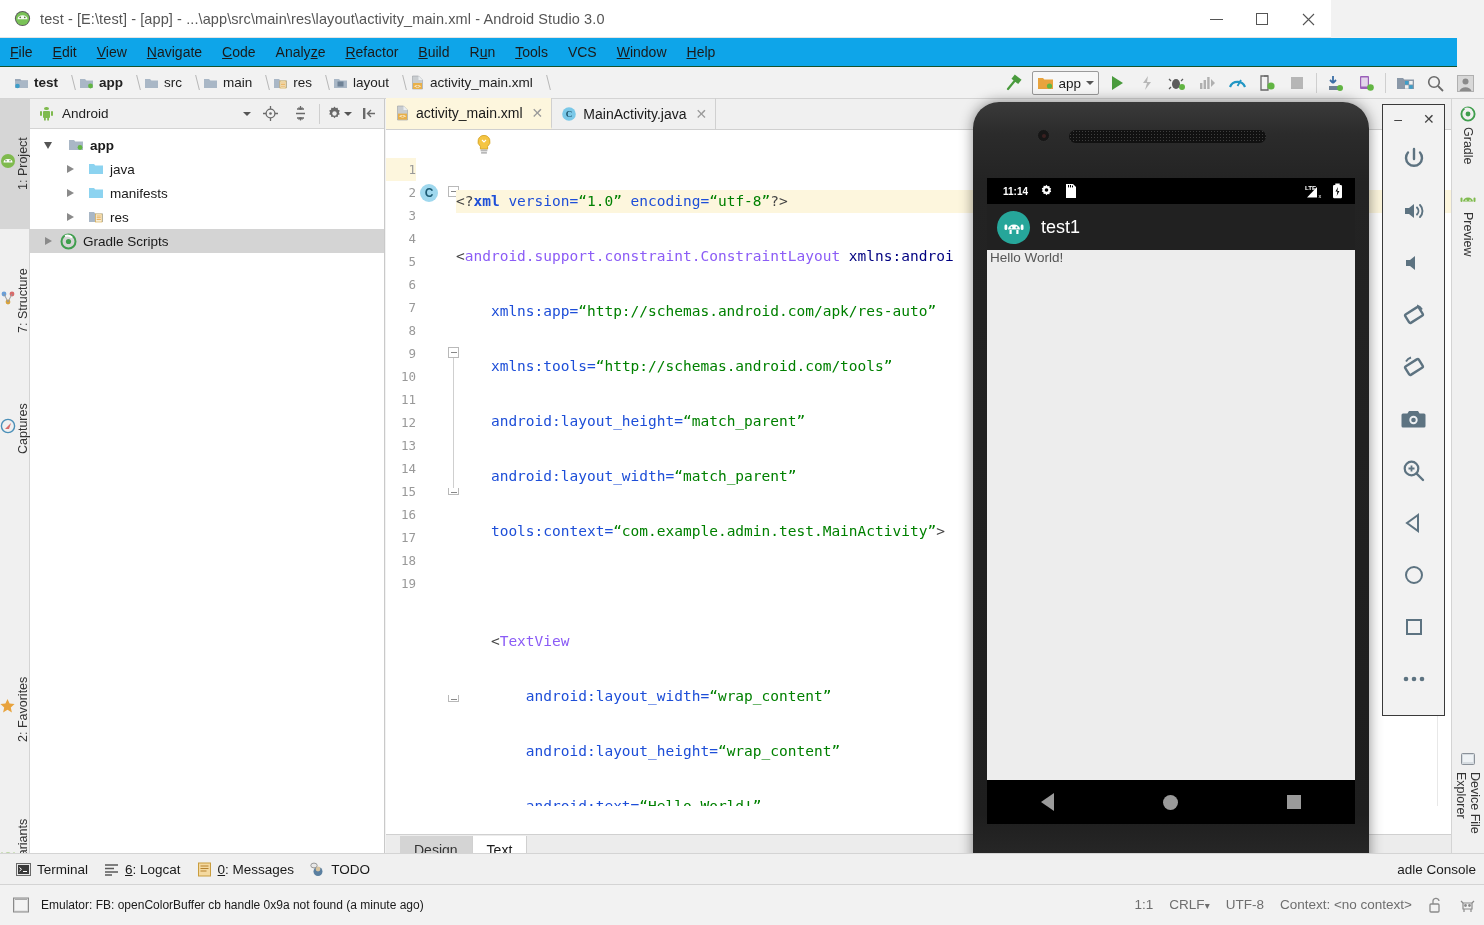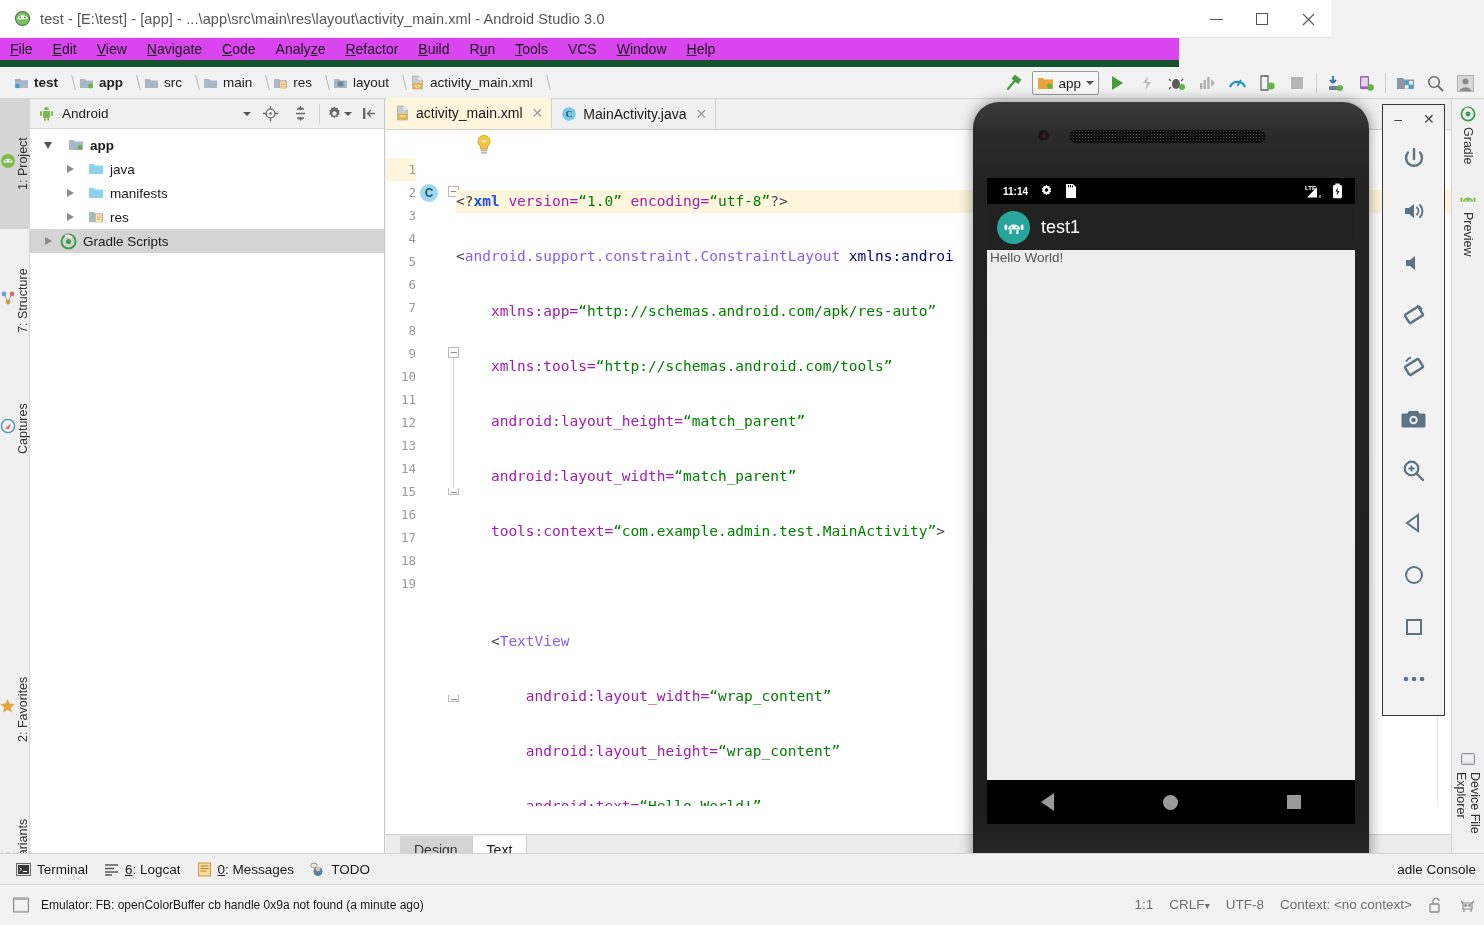--- a/index.html
+++ b/index.html
@@ -20,23 +20,23 @@
   }
   #titlebar .tb-icon { margin-left:14px; margin-right:9px; display:flex; }
   #titlebar .tb-text { font-size:14.5px; color:#555; letter-spacing:0.1px; }
   .wctrls { position:absolute; right:0; top:0; height:38px; display:flex; }
   .wctrl { width:46px; height:38px; display:flex; align-items:center; justify-content:center; }
   .wctrl .bar { width:13px; height:1px; background:#555; }
   .wctrl .sq { width:12px; height:12px; border:1px solid #555; }
 
   
   #menubar {
-    position:absolute; left:0; top:38px; width:1179px; height:29px;
-    background:#d946ef; display:flex; align-items:center;
-    border-bottom:7px solid #14532d;
+    position:absolute; left:0; top:38px; width:1457px; height:29px;
+    background:#0ea5e9; display:flex; align-items:center;
+    border-bottom:1px solid #14532d;
   }
   .menu-item { padding:3px 10px; font-size:14px; color:#1a1a1a; cursor:default; }
   .menu-item u { text-decoration:underline; }
 
   
   #navbar {
     position:absolute; left:0; top:67px; width:1484px; height:32px;
     background:#f2f2f2; display:flex; align-items:center;
     border-bottom:1px solid #d4d4d4;
   }
@@ -122,21 +122,21 @@
     position:absolute; left:0; top:0; width:85px; height:648px; background:#fff;
   }
   .lnrow { height:23px; line-height:23px; font-family:"DejaVu Sans Mono", monospace; font-size:12.5px; color:#999; }
   #code-lines {
     position:absolute; left:70px; top:0; width:995px;
     font-family:"DejaVu Sans Mono", monospace; font-size:14.5px; white-space:pre;
   }
   .cl { height:23px; line-height:23px; }
   .cl.hl { background:#fdf6dd; }
   .k-tag   { color:#8b5cf6; font-weight:normal; }
-  .k-attr  { color:#a21caf; }
+  .k-attr  { color:#1d4ed8; }
   .k-ns    { color:#000081; }
   .k-val   { color:#008000; }
   .k-punct { color:#444; }
   .k-proc  { color:#1d4ed8; font-weight:bold; }
 
   .fold { position:absolute; width:11px;height:11px; border:1px solid #b9b9b9; background:#fff;
           display:flex;align-items:center;justify-content:center; }
   .fold::after { content:""; width:6px;height:1px;background:#888; }
   .fold.bot { border-top:none; height:7px; align-items:flex-end; }
   .fold.bot::after { margin-bottom:1px; }

